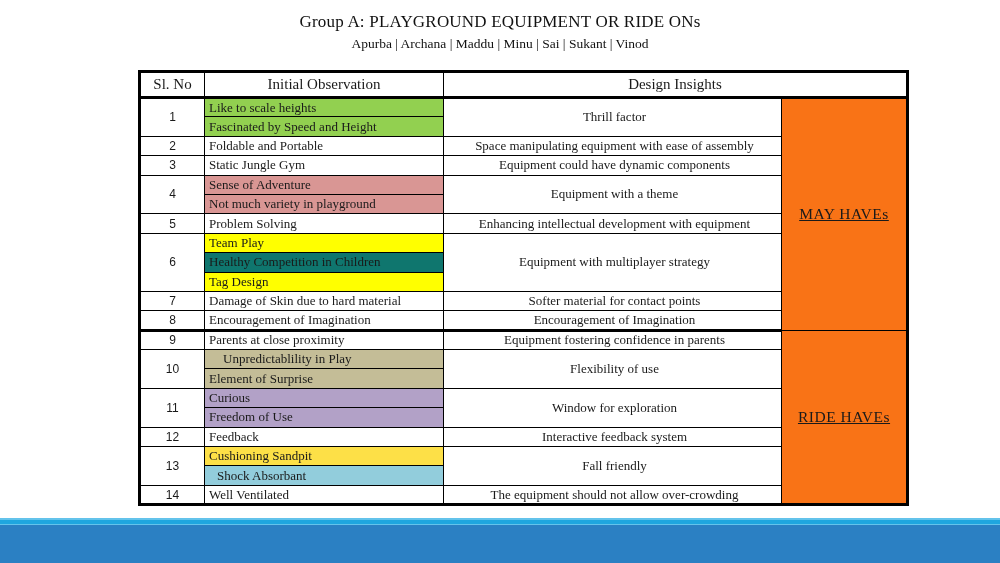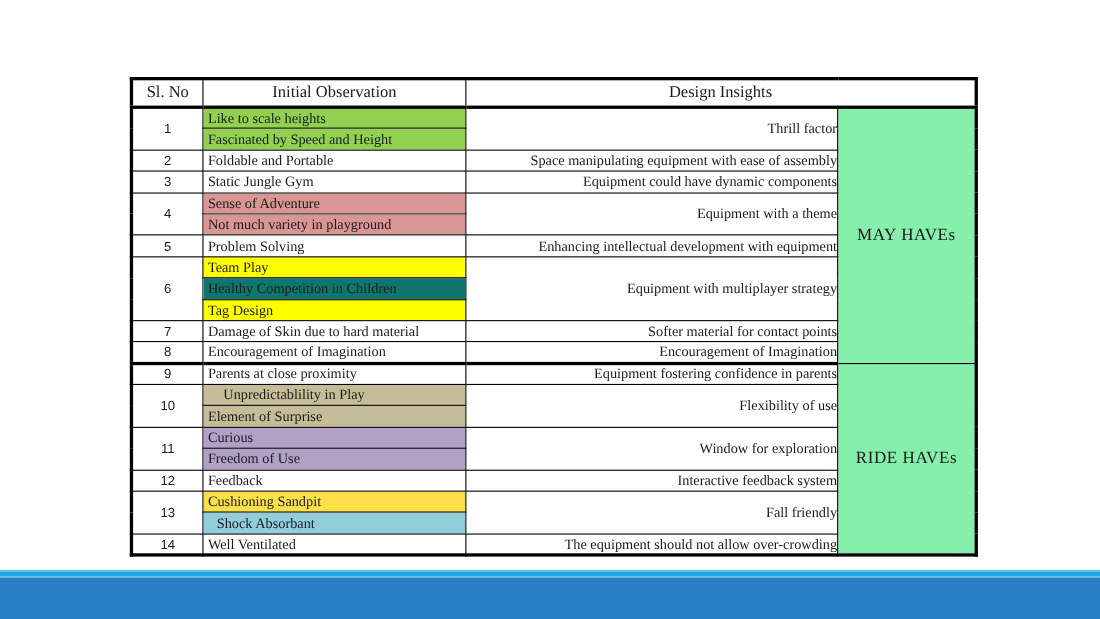--- a/index.html
+++ b/index.html
@@ -35,20 +35,21 @@
   .table-wrap {
     position: absolute;
     left: 118px;
     top: 70px;
   }
   table.obs-table {
     border-collapse: collapse;
     table-layout: fixed;
     width: 768px;
     border: 3px solid #000000;
+    margin-left: 20px;
   }
   table.obs-table th, table.obs-table td {
     border: 1px solid #000000;
     overflow: hidden;
     white-space: nowrap;
   }
   table.obs-table thead tr { height: 26px; }
   table.obs-table thead th {
     font-weight: normal;
     font-size: 15px;
@@ -65,29 +66,30 @@
   }
   td.obs {
     font-size: 13px;
     padding-left: 4px;
     text-align: left;
     vertical-align: middle;
   }
   td.insight {
     font-size: 13px;
     padding-left: 4px;
-    text-align: right;
+    text-align: center;
     vertical-align: middle;
     background: #ffffff;
   }
   td.group {
     text-align: center;
     font-size: 15.5px;
     letter-spacing: 0.5px;
-    background: #86efac;
+    background: #f97316;
+    text-decoration: underline;
   }
   tr.section-end > td { border-bottom: 3px solid #000000; }
   td.group-start { border-top: 3px solid #000000; }
   .footer-accent-stripe {
     position: absolute;
     left: 0;
     width: 1000px;
     top: 518px;
     height: 7px;
   }
@@ -97,20 +99,22 @@
     width: 1000px;
     top: 525px;
     height: 38px;
   }
 </style>
 </head>
 <body>
 
 <div class="slide">
 
+  <div class="slide-title">Group A: PLAYGROUND EQUIPMENT OR RIDE ONs</div>
+  <div class="slide-subtitle">Apurba | Archana | Maddu | Minu | Sai | Sukant | Vinod</div>
 
   <div class="table-wrap">
     <table class="obs-table">
       <colgroup>
         <col style="width:65px">
         <col style="width:239px">
         <col style="width:338px">
         <col style="width:126px">
       </colgroup>
       <thead>

